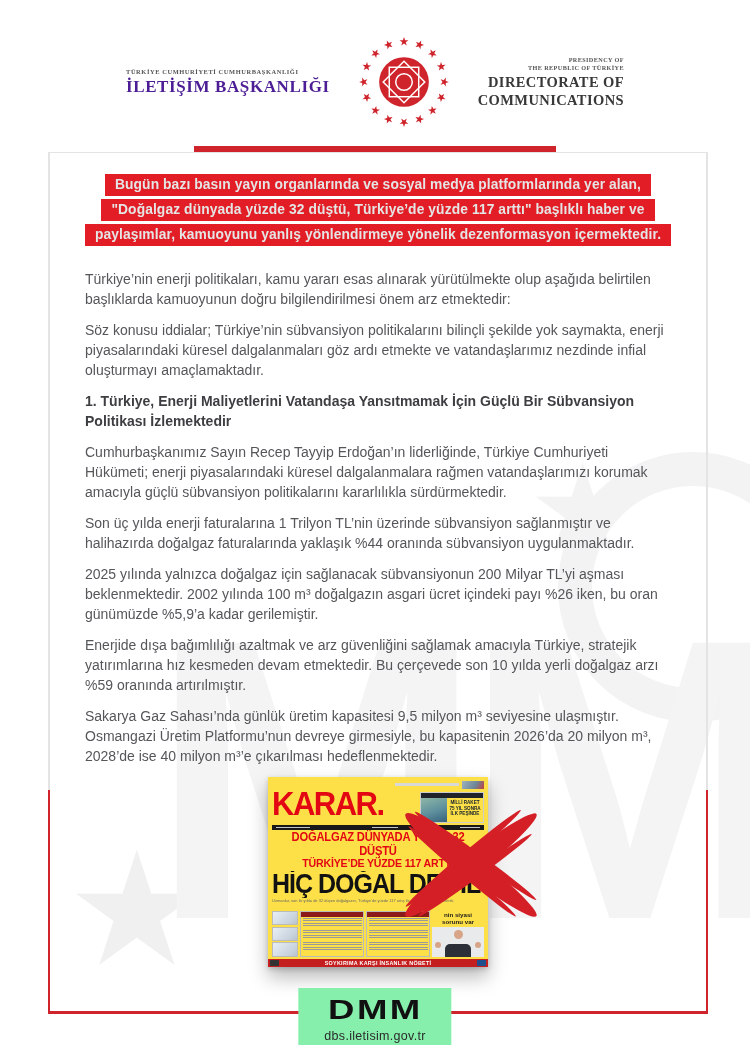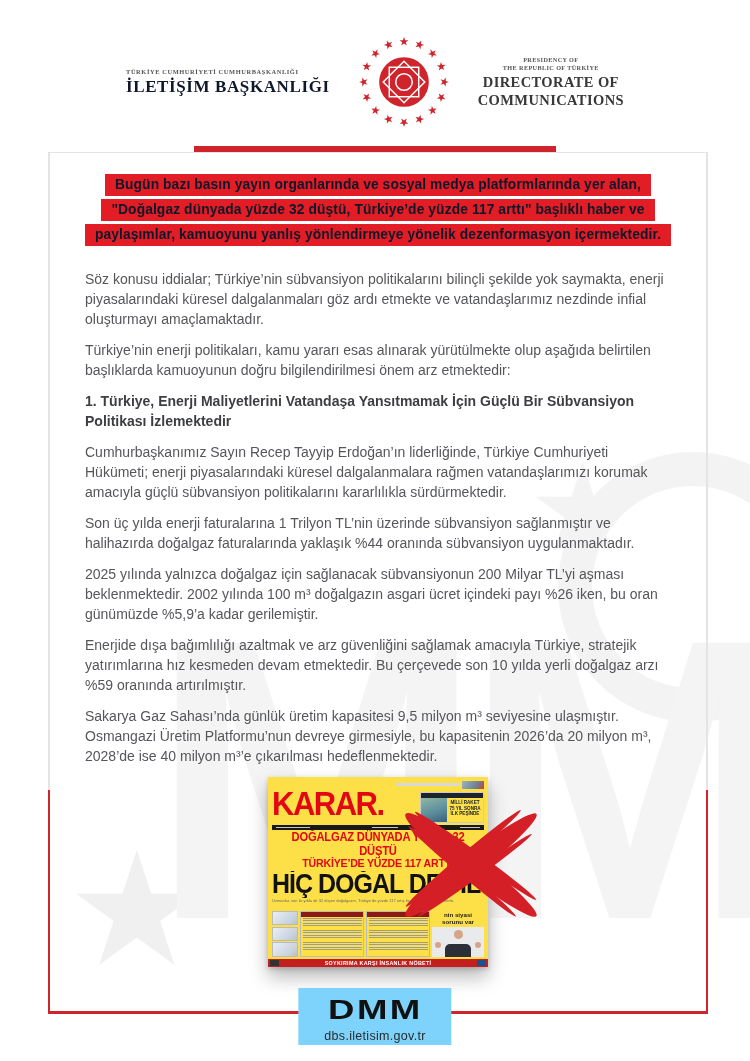--- a/index.html
+++ b/index.html
@@ -12,38 +12,38 @@
   
   .wm { position:absolute; z-index:0; color:#f2f2f2; line-height:1; user-select:none; }
   .wm-star-a { left:66px; top:830px; font-size:158px; color:#f0f0f0; }
   .wm-star-b { left:528px; top:448px; font-size:122px; color:#f3f3f3; }
   .wm-ring  { right:-78px; top:452px; width:270px; height:270px; border:34px solid #f3f3f3; border-radius:50%; }
   .wm-letters { left:150px; top:580px; font-size:400px; font-weight:bold; color:#f4f4f4; letter-spacing:-20px; }
   
   .header { position:absolute; top:36px; left:0; right:0; display:flex; justify-content:center; align-items:center; gap:28px; z-index:2; }
   .org-left { text-align:left; font-family:"Liberation Serif", serif; color:#3c3c3c; }
   .org-left .small { font-size:6.4px; letter-spacing:.6px; font-weight:bold; color:#555; }
-  .org-left .big   { font-size:17px; font-weight:bold; letter-spacing:.6px; margin-top:2px; color:#0f172a; }
-  .org-right { text-align:center; font-family:"Liberation Serif", serif; color:#3c3c3c; }
+  .org-left .big   { font-size:17px; font-weight:bold; letter-spacing:.6px; margin-top:2px; color:#4c1d95; }
+  .org-right { text-align:right; font-family:"Liberation Serif", serif; color:#3c3c3c; }
   .org-right .small { font-size:6.2px; letter-spacing:.4px; font-weight:bold; color:#555; line-height:1.25; }
   .org-right .big   { font-size:14.5px; font-weight:bold; letter-spacing:.4px; line-height:1.12; margin-top:2px; color:#383838; }
   .seal { width:92px; height:92px; flex:0 0 auto; }
   
   .top-accent { position:absolute; left:194px; top:146px; width:362px; height:6px; background:var(--border_red,#cf242b); z-index:3; }
   .card { position:absolute; left:48px; top:152px; width:660px; height:862px; z-index:1; }
   .b-top    { position:absolute; top:0; left:0; right:0; height:1px; background:#e4e4e4; }
   .b-left-g { position:absolute; top:0; left:0; width:2px; height:638px; background:#e4e4e4; }
   .b-left-r { position:absolute; top:638px; bottom:0; left:0; width:2px; background:var(--border_red,#cf242b); }
   .b-right-g{ position:absolute; top:0; right:0; width:2px; height:638px; background:#e4e4e4; }
   .b-right-r{ position:absolute; top:638px; bottom:0; right:0; width:2px; background:var(--border_red,#cf242b); }
   .b-bottom { position:absolute; left:0; right:0; bottom:0; height:3px; background:var(--border_red,#cf242b); }
   
   .alert { margin-top:22px; display:flex; flex-direction:column; align-items:center; gap:3px; position:relative; z-index:2; }
   .alert .line {
-    background:var(--accent_red,#e21d25); color:#0f172a; font-weight:bold;
+    background:var(--accent_red,#e21d25); color:#e5e5e5; font-weight:bold;
     font-size:13.8px; padding:3px 10px 4px; white-space:nowrap; letter-spacing:.1px;
   }
   
   .content { position:relative; z-index:2; padding:23px 37px 0 37px; color:#55565a; font-size:14px; line-height:20px; }
   .content p { margin:0 0 11px; }
   .content .hd { font-weight:bold; color:#3d3e42; margin:0 0 11px; }
   
   .clip-wrap { position:relative; width:220px; margin:4px auto 0; z-index:2; }
   .clip {
     position:relative; background:#fde047; padding:3px 4px 0; width:220px;
@@ -84,21 +84,21 @@
   .bstrip .bluebox { position:absolute; right:2px; top:1px; width:9px; height:6px; background:#1f4e8c; }
   .bstrip .darkbox { position:absolute; left:2px; top:1px; width:9px; height:6px; background:#333; }
   
   .xmark { position:absolute; left:128px; top:28px; width:150px; height:120px; z-index:4; pointer-events:none; }
   .xmark .s { position:absolute; left:-8px; top:49px; width:166px; height:22px; background:var(--x_red,#d41f26); border-radius:40% 60% 55% 45% / 50% 50% 50% 50%; }
   .xmark .s1 { transform:rotate(38deg); }
   .xmark .s2 { transform:rotate(-38deg); }
   .xmark .s::after { content:""; position:absolute; left:6px; top:-3px; width:150px; height:8px; background:inherit; border-radius:50%; transform:rotate(-2deg); }
   .xmark .s::before { content:""; position:absolute; left:10px; bottom:-3px; width:140px; height:7px; background:inherit; border-radius:50%; transform:rotate(2deg); }
   
-  .footer { position:absolute; left:50%; transform:translateX(-50%); top:988px; z-index:5; background:#7dd3fc; padding:4px 26px 2px; text-align:center; }
+  .footer { position:absolute; left:50%; transform:translateX(-50%); top:988px; z-index:5; background:#86efac; padding:4px 26px 2px; text-align:center; }
   .dmm { font-size:31px; font-weight:900; color:#111; letter-spacing:2px; transform:scaleX(1.18) scaleY(.92); transform-origin:center; display:inline-block; }
   .dmm-url { font-size:12.5px; color:#2a2a2a; margin-top:1px; letter-spacing:.3px;text-align:center; }
 </style>
 </head>
 <body>
 
 <div class="page">
 
   <div class="wm wm-star-a">★</div>
   <div class="wm wm-star-b">★</div>
@@ -155,22 +155,22 @@
     <div class="b-right-r"></div>
     <div class="b-bottom"></div>
 
     <div class="alert">
       <div class="line">Bugün bazı basın yayın organlarında ve sosyal medya platformlarında yer alan,</div>
       <div class="line">"Doğalgaz dünyada yüzde 32 düştü, Türkiye’de yüzde 117 arttı" başlıklı haber ve</div>
       <div class="line">paylaşımlar, kamuoyunu yanlış yönlendirmeye yönelik dezenformasyon içermektedir.</div>
     </div>
 
     <div class="content">
+      <p>Türkiye’nin enerji politikaları, kamu yararı esas alınarak yürütülmekte olup aşağıda belirtilen başlıklarda kamuoyunun doğru bilgilendirilmesi önem arz etmektedir:</p>
       <p>Söz konusu iddialar; Türkiye’nin sübvansiyon politikalarını bilinçli şekilde yok saymakta, enerji piyasalarındaki küresel dalgalanmaları göz ardı etmekte ve vatandaşlarımız nezdinde infial oluşturmayı amaçlamaktadır.</p>
-      <p>Türkiye’nin enerji politikaları, kamu yararı esas alınarak yürütülmekte olup aşağıda belirtilen başlıklarda kamuoyunun doğru bilgilendirilmesi önem arz etmektedir:</p>
       <p class="hd">1. Türkiye, Enerji Maliyetlerini Vatandaşa Yansıtmamak İçin Güçlü Bir Sübvansiyon Politikası İzlemektedir</p>
       <p>Cumhurbaşkanımız Sayın Recep Tayyip Erdoğan’ın liderliğinde, Türkiye Cumhuriyeti Hükümeti; enerji piyasalarındaki küresel dalgalanmalara rağmen vatandaşlarımızı korumak amacıyla güçlü sübvansiyon politikalarını kararlılıkla sürdürmektedir.</p>
       <p>Son üç yılda enerji faturalarına 1 Trilyon TL’nin üzerinde sübvansiyon sağlanmıştır ve halihazırda doğalgaz faturalarında yaklaşık %44 oranında sübvansiyon uygulanmaktadır.</p>
       <p>2025 yılında yalnızca doğalgaz için sağlanacak sübvansiyonun 200 Milyar TL’yi aşması beklenmektedir. 2002 yılında 100 m³ doğalgazın asgari ücret içindeki payı %26 iken, bu oran günümüzde %5,9’a kadar gerilemiştir.</p>
       <p>Enerjide dışa bağımlılığı azaltmak ve arz güvenliğini sağlamak amacıyla Türkiye, stratejik yatırımlarına hız kesmeden devam etmektedir. Bu çerçevede son 10 yılda yerli doğalgaz arzı %59 oranında artırılmıştır.</p>
       <p>Sakarya Gaz Sahası’nda günlük üretim kapasitesi 9,5 milyon m³ seviyesine ulaşmıştır. Osmangazi Üretim Platformu’nun devreye girmesiyle, bu kapasitenin 2026’da 20 milyon m³, 2028’de ise 40 milyon m³’e çıkarılması hedeflenmektedir.</p>
     </div>
 
     <div class="clip-wrap">
       <div class="clip">

